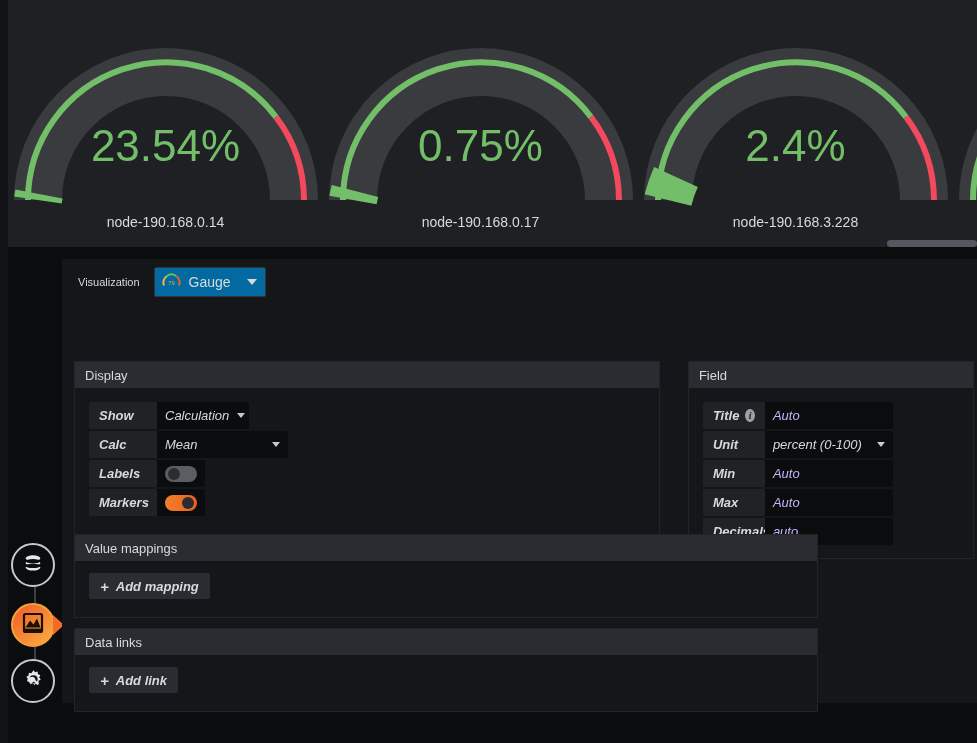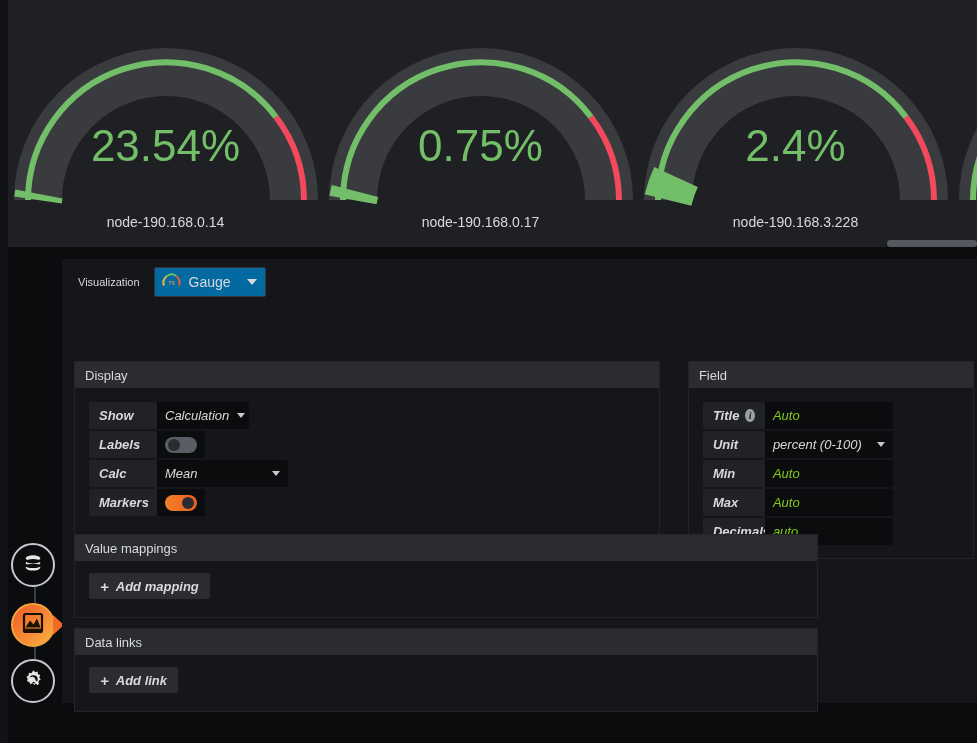--- a/index.html
+++ b/index.html
@@ -169,21 +169,21 @@
   .fctrl {
     background: #0b0c0e;
     border-radius: 0 2px 2px 0;
     display: flex; align-items: center;
     padding: 0 8px;
     font-size: 13px;
     color: #d8d9da;
     position: relative;
   }
   .fctrl.sel { justify-content: space-between; }
-  .fctrl .ph { color: #84cc16; }
+  .fctrl .ph { color: #c4b5fd; }
   .info-dot {
     width: 13px; height: 13px; border-radius: 50%;
     background: #9aa0a6; color: #202226;
     font-size: 10px; font-weight: bold;
     display: flex; align-items: center; justify-content: center;
     font-family: "Liberation Serif", serif;
   }
 
   
   .toggle-cell {
@@ -347,33 +347,33 @@
 
           <div class="frow">
             <div class="flabel" style="width:68px">Show</div>
             <div class="fctrl sel" style="width:92px">
               <span>Calculation</span>
               <span class="caret sm"></span>
             </div>
           </div>
 
           <div class="frow">
+            <div class="flabel" style="width:68px">Calc</div>
+            <div class="fctrl sel" style="width:131px">
+              <span>Mean</span>
+              <span class="caret sm"></span>
+            </div>
+          </div>
+
+          <div class="frow">
             <div class="flabel" style="width:68px">Labels</div>
             <div class="toggle-cell" style="width:48px">
               <div class="toggle off">
                   <div class="knob"></div>
                 </div>
-            </div>
-          </div>
-
-          <div class="frow">
-            <div class="flabel" style="width:68px">Calc</div>
-            <div class="fctrl sel" style="width:131px">
-              <span>Mean</span>
-              <span class="caret sm"></span>
             </div>
           </div>
 
           <div class="frow">
             <div class="flabel" style="width:68px">Markers</div>
             <div class="toggle-cell" style="width:48px">
               <div class="toggle on">
                   <div class="knob"></div>
                 </div>
             </div>

